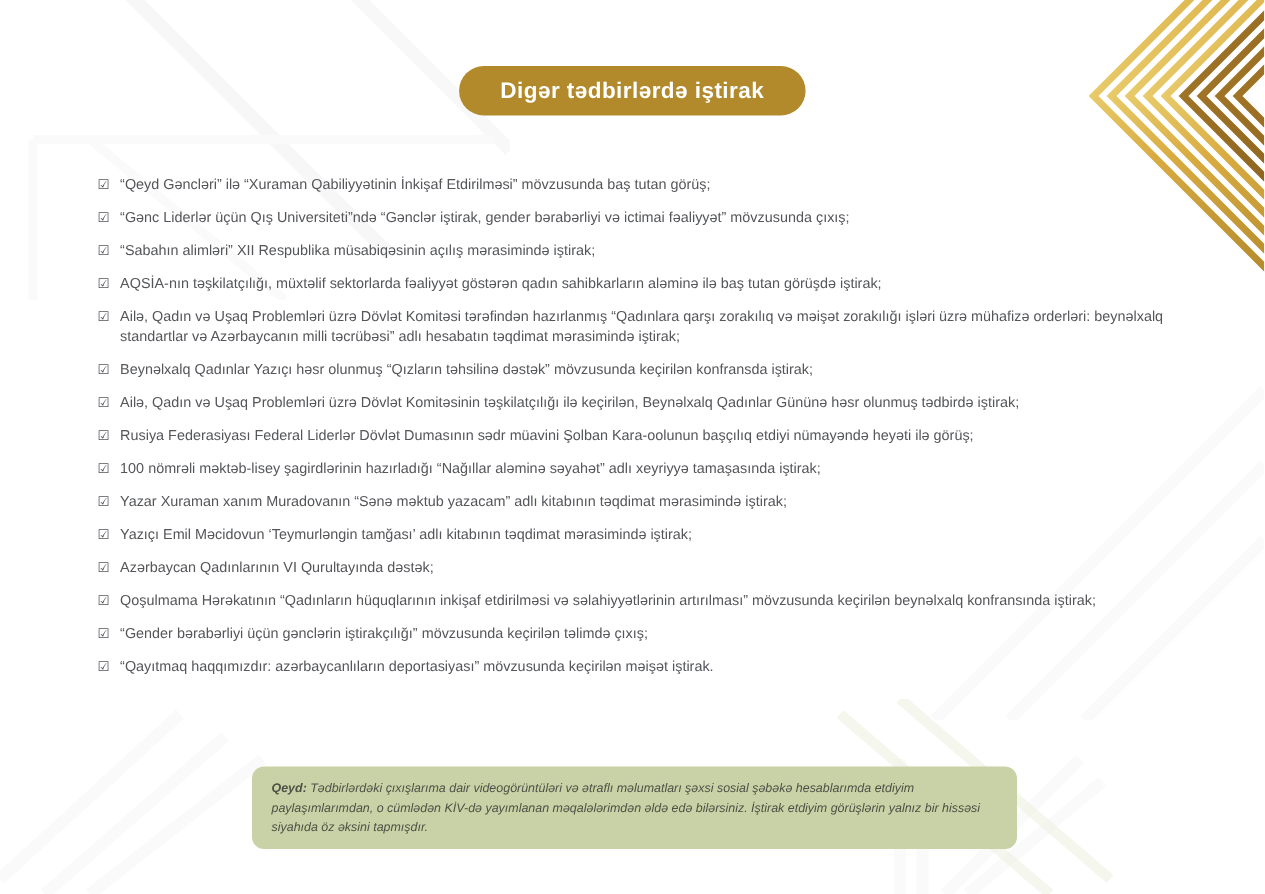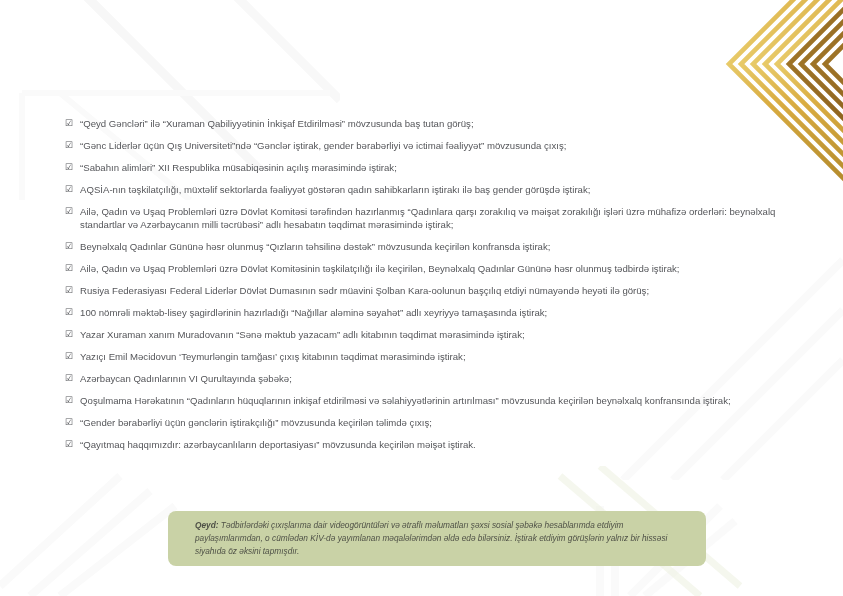--- a/index.html
+++ b/index.html
@@ -40,21 +40,21 @@
   .bullet {
     flex:0 0 auto; font-size:9px; line-height:13px;
     color:var(--text-color,#55565A);
   }
   .item-text { flex:1 1 auto; }
 
   
   .note-box {
     position:absolute; left:168px; top:511px; width:484px;
     background:var(--note-bg,#C9D2A6);
-    border-radius:8px; padding:8px 27px;
+    border-radius:8px; padding:8px 13px;
     font-size:8.3px; line-height:13px; font-style:italic;
     color:var(--note-text-color,#4E5046);
   }
   .note-prefix { font-weight:700; }
 </style>
 </head>
 <body>
 
 <div class="slide">
 
@@ -94,51 +94,54 @@
       <path d="M174 -56 L54 64 L174 184"></path>
     </g>
     <g stroke="url(#bronzeGrad)" stroke-width="4.6">
       <path d="M186 -56 L66 64 L186 184"></path>
       <path d="M198 -56 L78 64 L198 184"></path>
       <path d="M210 -56 L90 64 L210 184"></path>
       <path d="M222 -56 L102 64 L222 184"></path>
     </g>
   </svg>
 
+  <div class="title-pill">
+    <span>Digər tədbirlərdə iştirak</span>
+  </div>
 
   <ul class="event-list">
 
       <li class="event-item">
         <span class="bullet">☑</span>
         <span class="item-text">“Qeyd Gəncləri” ilə “Xuraman Qabiliyyətinin İnkişaf Etdirilməsi” mövzusunda baş tutan görüş;</span>
       </li>
 
       <li class="event-item">
         <span class="bullet">☑</span>
         <span class="item-text">“Gənc Liderlər üçün Qış Universiteti”ndə “Gənclər iştirak, gender bərabərliyi və ictimai fəaliyyət” mövzusunda çıxış;</span>
       </li>
 
       <li class="event-item">
         <span class="bullet">☑</span>
         <span class="item-text">“Sabahın alimləri” XII Respublika müsabiqəsinin açılış mərasimində iştirak;</span>
       </li>
 
       <li class="event-item">
         <span class="bullet">☑</span>
-        <span class="item-text">AQSİA-nın təşkilatçılığı, müxtəlif sektorlarda fəaliyyət göstərən qadın sahibkarların iştirakı ilə baş gender görüşdə iştirak;</span>
+        <span class="item-text">AQSİA-nın təşkilatçılığı, müxtəlif sektorlarda fəaliyyət göstərən qadın sahibkarların aləminə ilə baş tutan görüşdə iştirak;</span>
       </li>
 
       <li class="event-item">
         <span class="bullet">☑</span>
         <span class="item-text">Ailə, Qadın və Uşaq Problemləri üzrə Dövlət Komitəsi tərəfindən hazırlanmış “Qadınlara qarşı zorakılıq və məişət zorakılığı işləri üzrə mühafizə orderləri: beynəlxalq standartlar və Azərbaycanın milli təcrübəsi” adlı hesabatın təqdimat mərasimində iştirak;</span>
       </li>
 
       <li class="event-item">
         <span class="bullet">☑</span>
-        <span class="item-text">Beynəlxalq Qadınlar Gününə həsr olunmuş “Qızların təhsilinə dəstək” mövzusunda keçirilən konfransda iştirak;</span>
+        <span class="item-text">Beynəlxalq Qadınlar Yazıçı həsr olunmuş “Qızların təhsilinə dəstək” mövzusunda keçirilən konfransda iştirak;</span>
       </li>
 
       <li class="event-item">
         <span class="bullet">☑</span>
         <span class="item-text">Ailə, Qadın və Uşaq Problemləri üzrə Dövlət Komitəsinin təşkilatçılığı ilə keçirilən, Beynəlxalq Qadınlar Gününə həsr olunmuş tədbirdə iştirak;</span>
       </li>
 
       <li class="event-item">
         <span class="bullet">☑</span>
         <span class="item-text">Rusiya Federasiyası Federal Liderlər Dövlət Dumasının sədr müavini Şolban Kara-oolunun başçılıq etdiyi nümayəndə heyəti ilə görüş;</span>
@@ -149,26 +152,26 @@
         <span class="item-text">100 nömrəli məktəb-lisey şagirdlərinin hazırladığı “Nağıllar aləminə səyahət” adlı xeyriyyə tamaşasında iştirak;</span>
       </li>
 
       <li class="event-item">
         <span class="bullet">☑</span>
         <span class="item-text">Yazar Xuraman xanım Muradovanın “Sənə məktub yazacam” adlı kitabının təqdimat mərasimində iştirak;</span>
       </li>
 
       <li class="event-item">
         <span class="bullet">☑</span>
-        <span class="item-text">Yazıçı Emil Məcidovun ‘Teymurləngin tamğası’ çıxış kitabının təqdimat mərasimində iştirak;</span>
+        <span class="item-text">Yazıçı Emil Məcidovun ‘Teymurləngin tamğası’ adlı kitabının təqdimat mərasimində iştirak;</span>
       </li>
 
       <li class="event-item">
         <span class="bullet">☑</span>
-        <span class="item-text">Azərbaycan Qadınlarının VI Qurultayında şəbəkə;</span>
+        <span class="item-text">Azərbaycan Qadınlarının VI Qurultayında dəstək;</span>
       </li>
 
       <li class="event-item">
         <span class="bullet">☑</span>
         <span class="item-text">Qoşulmama Hərəkatının “Qadınların hüquqlarının inkişaf etdirilməsi və səlahiyyətlərinin artırılması” mövzusunda keçirilən beynəlxalq konfransında iştirak;</span>
       </li>
 
       <li class="event-item">
         <span class="bullet">☑</span>
         <span class="item-text">“Gender bərabərliyi üçün gənclərin iştirakçılığı” mövzusunda keçirilən təlimdə çıxış;</span>

